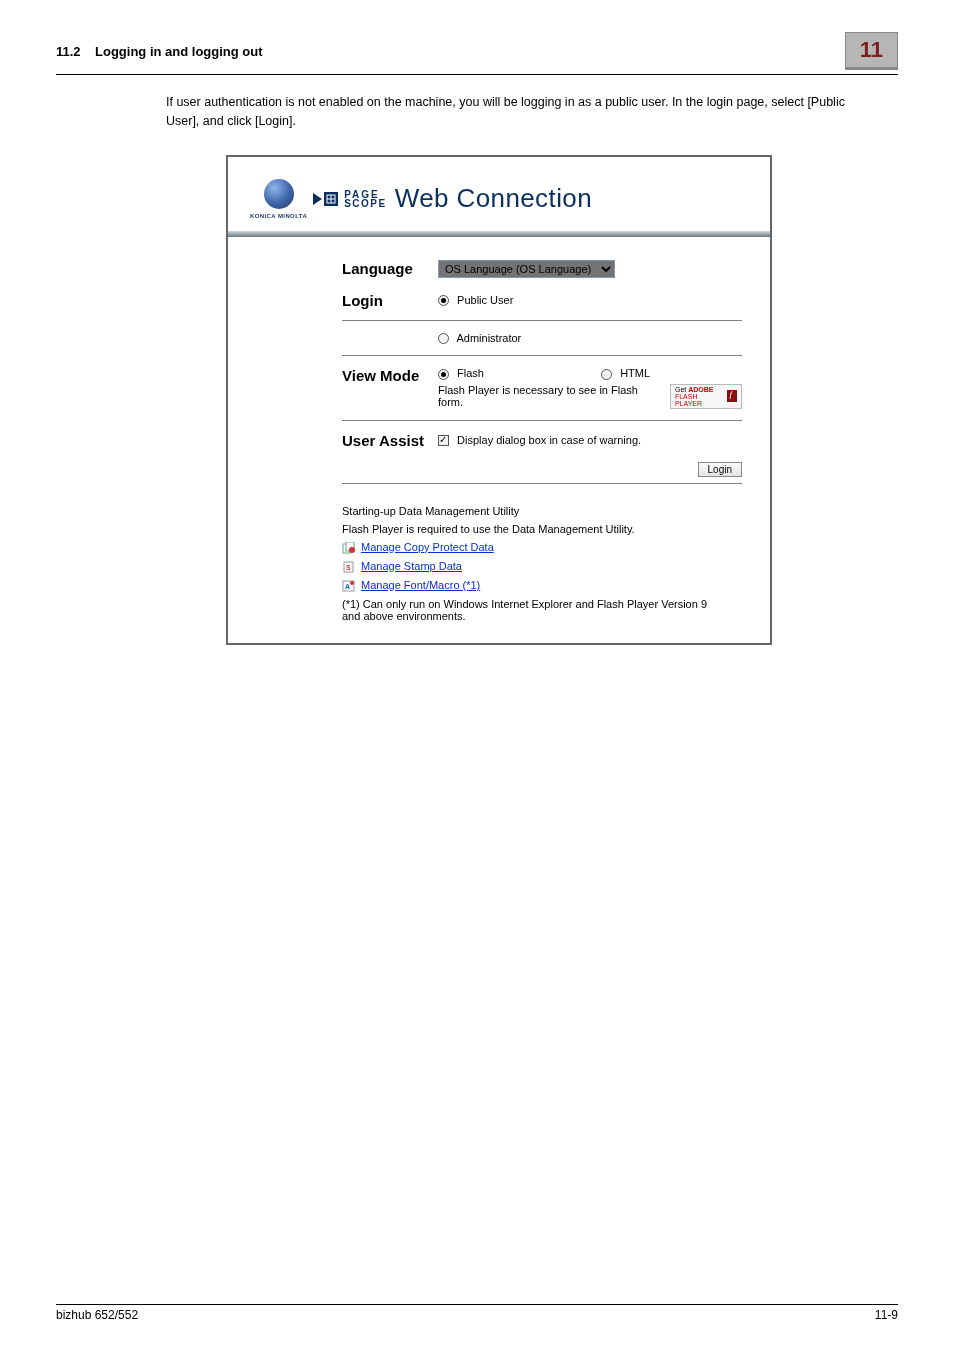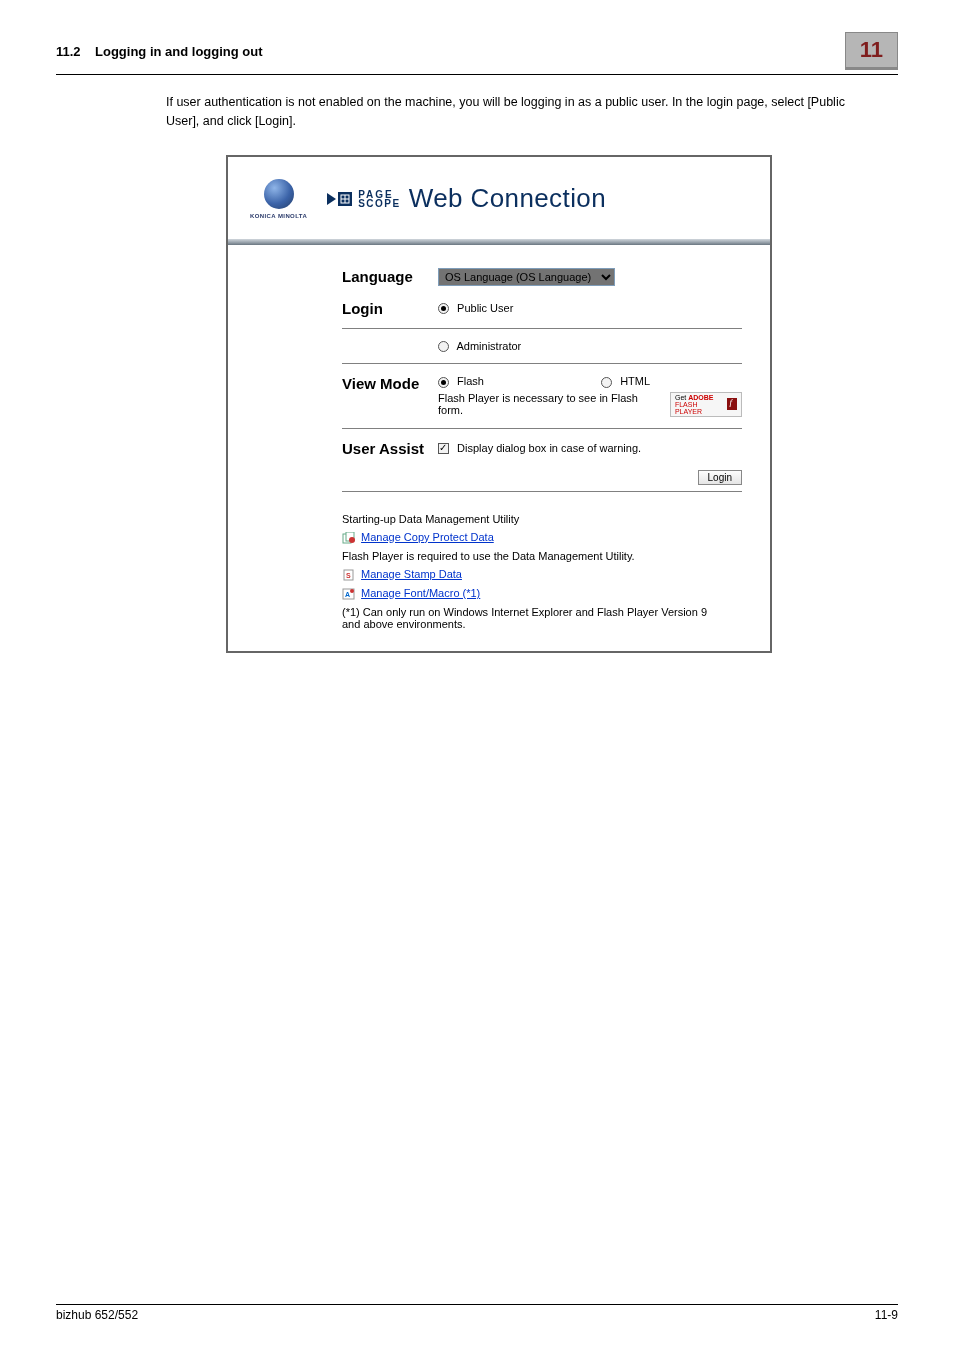--- a/index.html
+++ b/index.html
@@ -57,22 +57,22 @@
     width: 546px;
     margin: 0 auto 0 60px;
     border: 2px solid #666;
     background: #fff;
     font-size: 11px;
   }
   .screenshot-inner { padding: 22px 22px 18px 22px; }
   .logo-row {
     display: flex;
     align-items: center;
-    gap: 20px;
-    margin-bottom: 20px;
+    gap: 6px;
+    margin-bottom: 12px;
   }
   .km-logo {
     display: flex;
     flex-direction: column;
     align-items: center;
     font-size: 6px;
     letter-spacing: 0.4px;
     color: #2a3a6a;
     font-weight: bold;
   }
@@ -280,31 +280,31 @@
           </div>
 
           <div class="login-row">
             <button class="login-btn">Login</button>
           </div>
           <div class="sep"></div>
         </div>
 
         <div class="dm-section">
           <div class="dm-line dm-head">Starting-up Data Management Utility</div>
+          <div class="dm-line">Flash Player is required to use the Data Management Utility.</div>
           <div class="dm-line">
             <span class="mini-icon">
               <svg viewBox="0 0 14 12">
                   <rect x="1" y="2" width="8" height="9" fill="#fff" stroke="#6a8" stroke-width="1"></rect>
                   <rect x="4" y="0" width="8" height="9" fill="#fff" stroke="#6a8" stroke-width="1"></rect>
                   <circle cx="10" cy="8" r="3" fill="#c33"></circle>
                 </svg>
             </span>
             <span class="link">Manage Copy Protect Data</span>
           </div>
-          <div class="dm-line">Flash Player is required to use the Data Management Utility.</div>
           <div class="dm-line">
             <span class="mini-icon">
               <svg viewBox="0 0 14 12">
                   <rect x="2" y="1" width="9" height="10" fill="#fff" stroke="#999" stroke-width="1"></rect>
                   <text x="4" y="9" font-size="7" fill="#c33" font-weight="bold">S</text>
                 </svg>
             </span>
             <span class="link">Manage Stamp Data</span>
           </div>
           <div class="dm-line">

